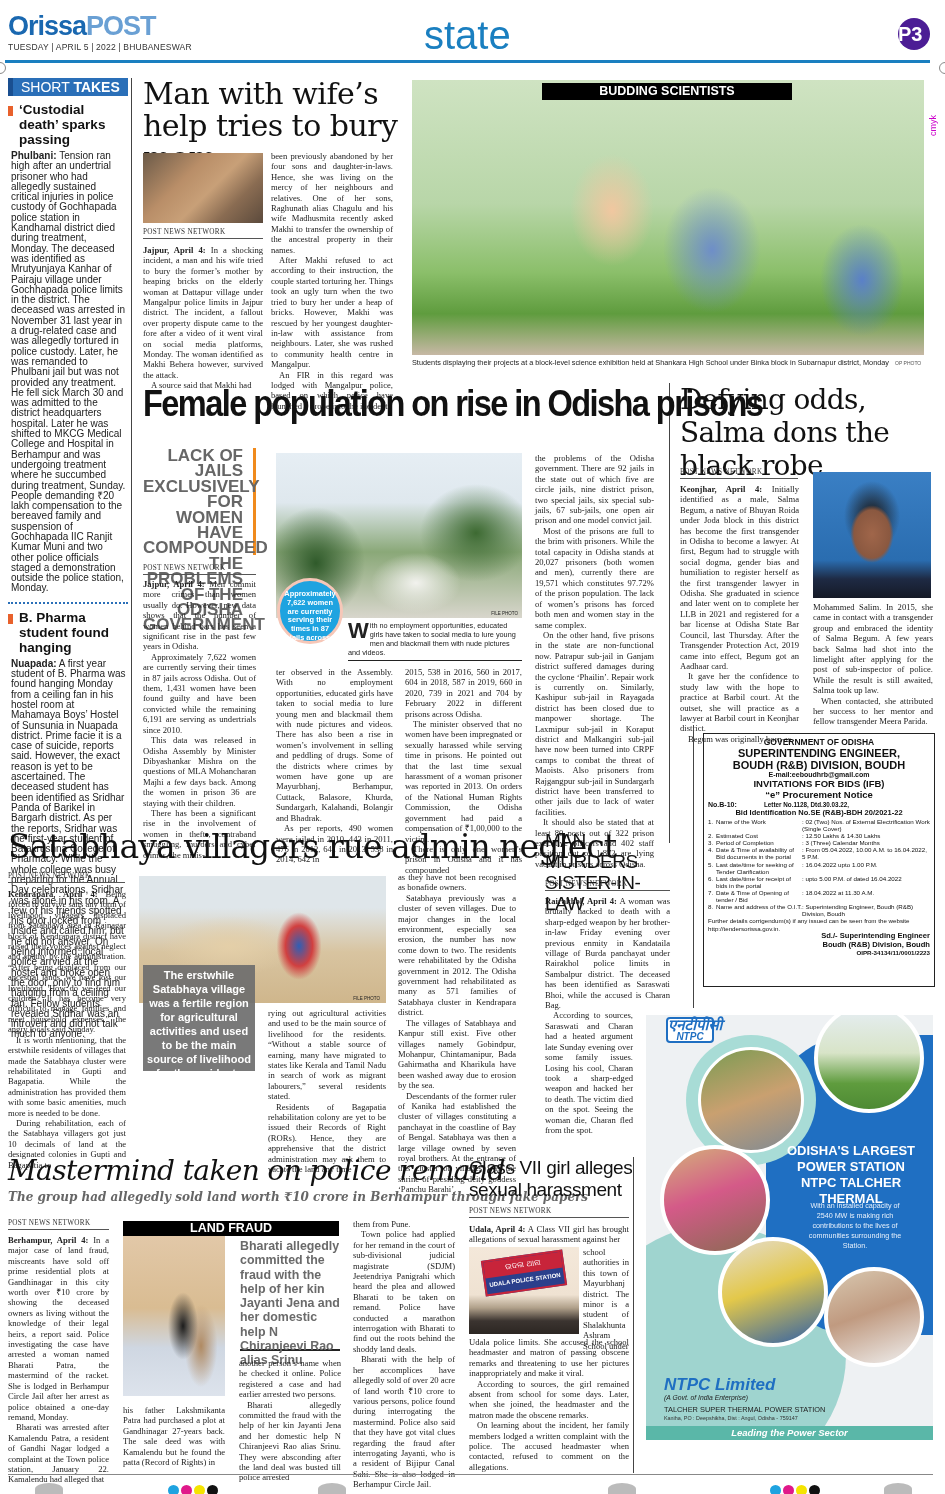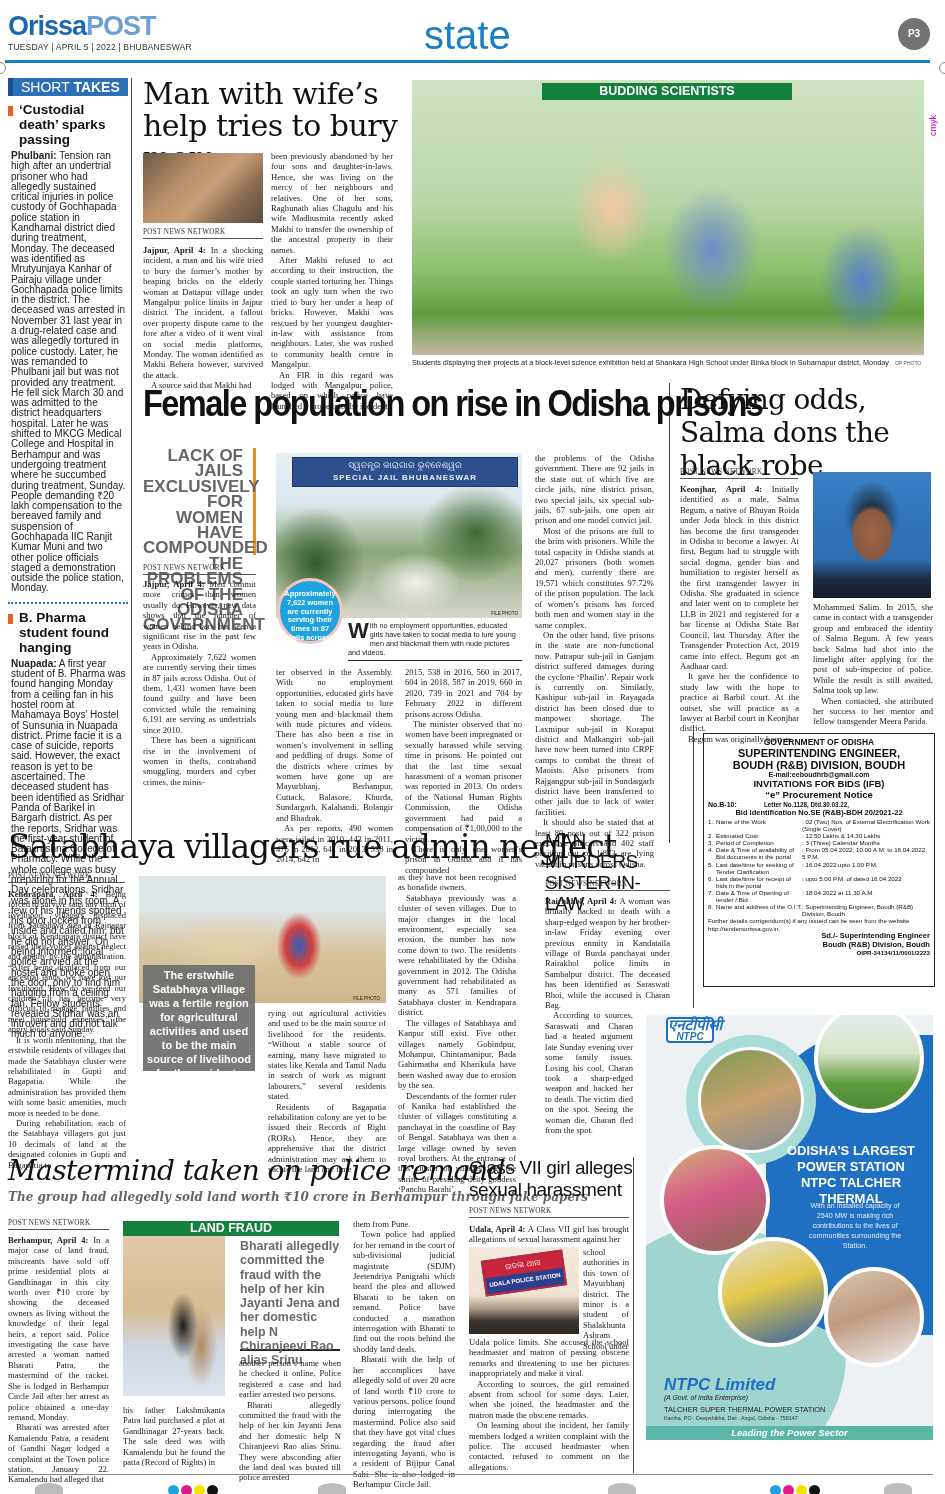--- a/index.html
+++ b/index.html
@@ -8,36 +8,36 @@
 .serif{font-family:"DejaVu Serif","Liberation Serif",serif}
 .sans{font-family:"Liberation Sans","DejaVu Sans",sans-serif}
 .cond{font-family:"Liberation Sans Narrow","Liberation Sans",sans-serif;font-stretch:condensed}
 .body{font-size:8.6px;line-height:10.4px;text-align:justify;color:#222;font-family:"Liberation Serif",serif}
 .body p{text-indent:8px}
 .body p:first-child{text-indent:0}
 .byline{font-size:7.2px;letter-spacing:.3px;color:#333;border-bottom:1px solid #555;padding-bottom:2px;margin-bottom:4px;font-family:"Liberation Serif",serif}
 .dateline{font-weight:bold}
 .photo{overflow:hidden}
 .hl{color:#111}
-.redbar{background:#15803d;color:#fff;font-weight:bold;text-align:center;font-family:"Liberation Sans",sans-serif}
+.redbar{background:#000000;color:#fff;font-weight:bold;text-align:center;font-family:"Liberation Sans",sans-serif}
 .short-body{font-size:10px;line-height:10.3px;font-family:"Liberation Sans",sans-serif;color:#222}
 .square{display:inline-block;width:10px;height:10px;background:#e8612c;margin-right:6px;vertical-align:top;margin-top:4px}
 .reg{position:absolute;width:12px;height:12px;border:1px solid #888;border-radius:50%}
 .dot{display:inline-block;width:11px;height:11px;border-radius:50%;margin-right:2px}
 </style>
 </head>
 <body>
 
 <div class="abs" style="left:0;top:0;width:945px;height:62px">
   <div class="abs sans" style="left:8px;top:12px;font-size:27px;font-weight:bold;letter-spacing:-1px;line-height:28px">
     <span style="color:#1a68b0">Orissa</span><span style="color:#6aa0d4">POST</span>
   </div>
   <div class="abs sans" style="left:8px;top:42px;font-size:8.5px;letter-spacing:.2px;color:#333">TUESDAY | APRIL 5 | 2022 | BHUBANESWAR</div>
   <div class="abs sans" style="left:424px;top:14px;font-size:40px;line-height:42px;color:#1a7fc0;font-weight:normal">state</div>
-  <div class="abs sans" style="left:898px;top:18px;width:32px;height:32px;border-radius:50%;background:#737373;color:#fff;font-weight:bold;font-size:10px;line-height:32px;text-align:center">
+  <div class="abs sans" style="left:898px;top:18px;width:32px;height:32px;border-radius:50%;background:#4c1d95;color:#fff;font-weight:bold;font-size:20px;line-height:32px;">
     <span>P3</span>
   </div>
   <div class="abs" style="left:5px;top:60px;width:925px;height:3px;background:#1a7fc0"></div>
 </div>
 <div class="reg" style="left:-6px;top:62px"></div>
 <div class="reg" style="left:939px;top:62px"></div>
 
 <div class="abs" style="left:8px;top:78px;width:124px;height:765px;border-right:1px solid #444">
   <div class="sans" style="background:#2a6fb8;color:#fff;font-size:14px;line-height:18px;padding-left:8px;border-left:5px solid #1a4f90;width:120px">
     <span>SHORT </span><b>TAKES</b>
@@ -92,32 +92,29 @@
 </div>
 <div class="abs sans" style="left:928px;top:115px;font-size:9px;color:#c0c;writing-mode:vertical-rl;transform:rotate(180deg)">cmyk</div>
 
 <div class="abs" style="left:143px;top:383px;width:527px;height:460px;border-right:1px solid #444">
   <h1 class="cond hl" style="font-size:37px;line-height:42px;font-weight:bold;letter-spacing:-1.8px;white-space:nowrap;transform:scaleX(.88);transform-origin:left">Female population on rise in Odisha prisons</h1>
   <div class="sans" style="position:absolute;left:0;top:65px;width:113px;font-size:17px;line-height:15.4px;font-weight:bold;color:#666;text-align:right;border-right:3px solid #f08a1c;padding-right:10px;height:107px">LACK OF JAILS EXCLUSIVELY FOR WOMEN HAVE COMPOUNDED THE PROBLEMS OF THE ODISHA GOVERNMENT</div>
   <div class="byline" style="position:absolute;left:0;top:181px;width:113px">POST NEWS NETWORK</div>
   <div class="body" style="position:absolute;left:0;top:196px;width:113px">
     <p><span class="dateline">Jajpur, April 4:</span><span> Men commit more crimes than women usually do. However, new data shows that the number of women behind bars has seen a significant rise in the past few years in Odisha.</span></p>
     <p>Approximately 7,622 women are currently serving their times in 87 jails across Odisha. Out of them, 1,431 women have been found guilty and have been convicted while the remaining 6,191 are serving as undertrials since 2010.</p>
+    <p>This data was released in Odisha Assembly by Minister Dibyashankar Mishra on the questions of MLA Mohancharan Majhi a few days back. Among the women in prison 36 are staying with their children.</p>
     <p>There has been a significant rise in the involvement of women in thefts, contraband smuggling, murders and cyber crimes, the minis-</p>
   </div>
 
   <div class="photo" style="position:absolute;left:133px;top:70px;width:246px;height:165px;background:
     radial-gradient(ellipse 60px 40px at 140px 130px,#f2f2ee 0%,transparent 75%),
     radial-gradient(ellipse 80px 70px at 200px 80px,#3d6a32 0%,transparent 70%),
     radial-gradient(ellipse 70px 80px at 40px 110px,#2f5a2a 0%,transparent 70%),
     linear-gradient(180deg,#e6eef4 0%,#dfe8ee 30%,#8aa878 60%,#d8d6cc 100%)">
-    <div style="position:absolute;left:16px;top:4px;width:226px;height:30px;background:#2e4f8e;color:#e6eefc;text-align:center;border:1px solid #1c3566">
-      <div style="font-size:9px;line-height:14px;font-family:'DejaVu Sans',sans-serif">ସ୍ୱତନ୍ତ୍ର କାରାଗାର ଭୁବନେଶ୍ୱର</div>
-      <div class="sans" style="font-size:8px;line-height:12px;font-weight:bold;letter-spacing:1px">SPECIAL JAIL BHUBANESWAR</div>
-    </div>
     <div class="sans" style="position:absolute;right:4px;bottom:2px;font-size:4.5px;color:#222">FILE PHOTO</div>
   </div>
   <div class="sans" style="position:absolute;left:134px;top:195px;width:66px;height:66px;border-radius:50%;background:#1ea3e0;border:3px solid #f6c7b8;color:#fff;font-size:7.4px;line-height:8.8px;font-weight:bold;text-align:center;padding:9px 4px 0 4px">Approximately 7,622 women are currently serving their times in 87 jails across Odisha.</div>
   <div class="sans" style="position:absolute;left:205px;top:238px;width:174px;font-size:7.3px;line-height:9px;color:#222;border-bottom:1px solid #222;padding-bottom:3px;height:40px">
     <span style="float:left;font-size:22px;line-height:20px;font-weight:bold;margin-right:1px">W</span><span>ith no employment opportunities, educated girls have taken to social media to lure young men and blackmail them with nude pictures and videos.</span>
   </div>
   <div class="body" style="position:absolute;left:133px;top:284px;width:117px">
     <p>ter observed in the Assembly. With no employment opportunities, educated girls have taken to social media to lure young men and blackmail them with nude pictures and videos. There has also been a rise in women’s involvement in selling and peddling of drugs. Some of the districts where crimes by women have gone up are Mayurbhanj, Berhampur, Cuttack, Balasore, Khurda, Sundargarh, Kalahandi, Bolangir and Bhadrak.</p>
     <p>As per reports, 490 women were jailed in 2010, 443 in 2011, 476 in 2012, 641 in 2013, 538 in 2014, 642 in</p>
   </div>

